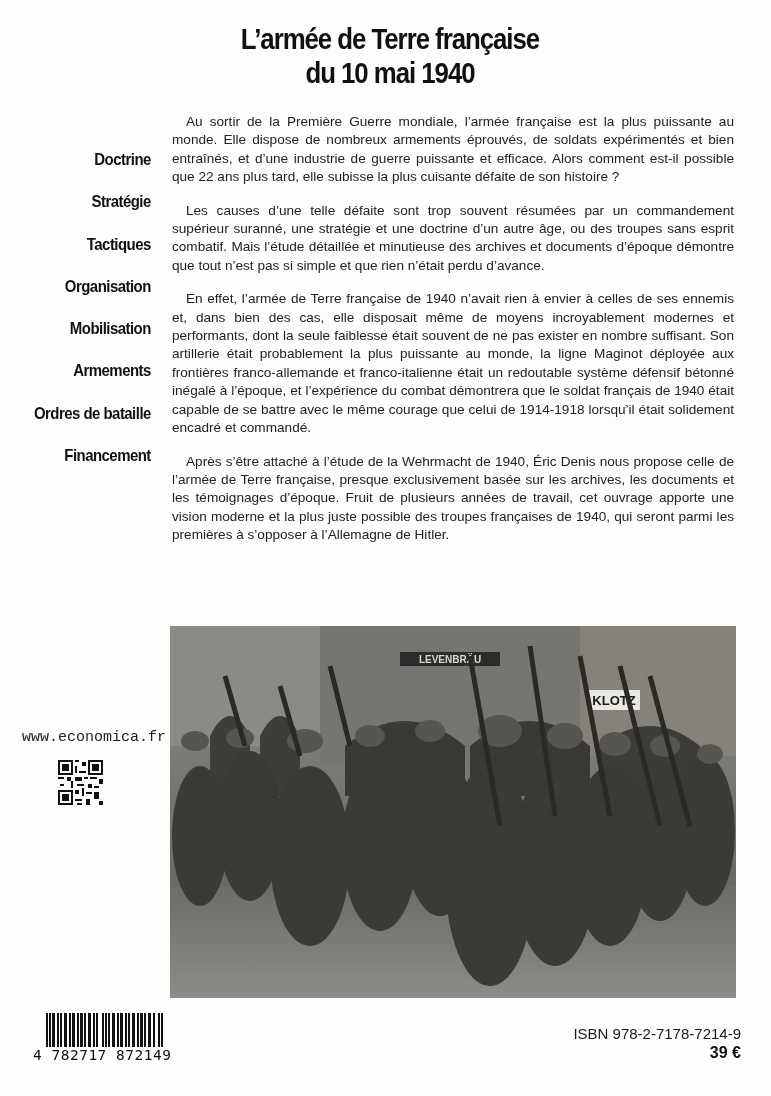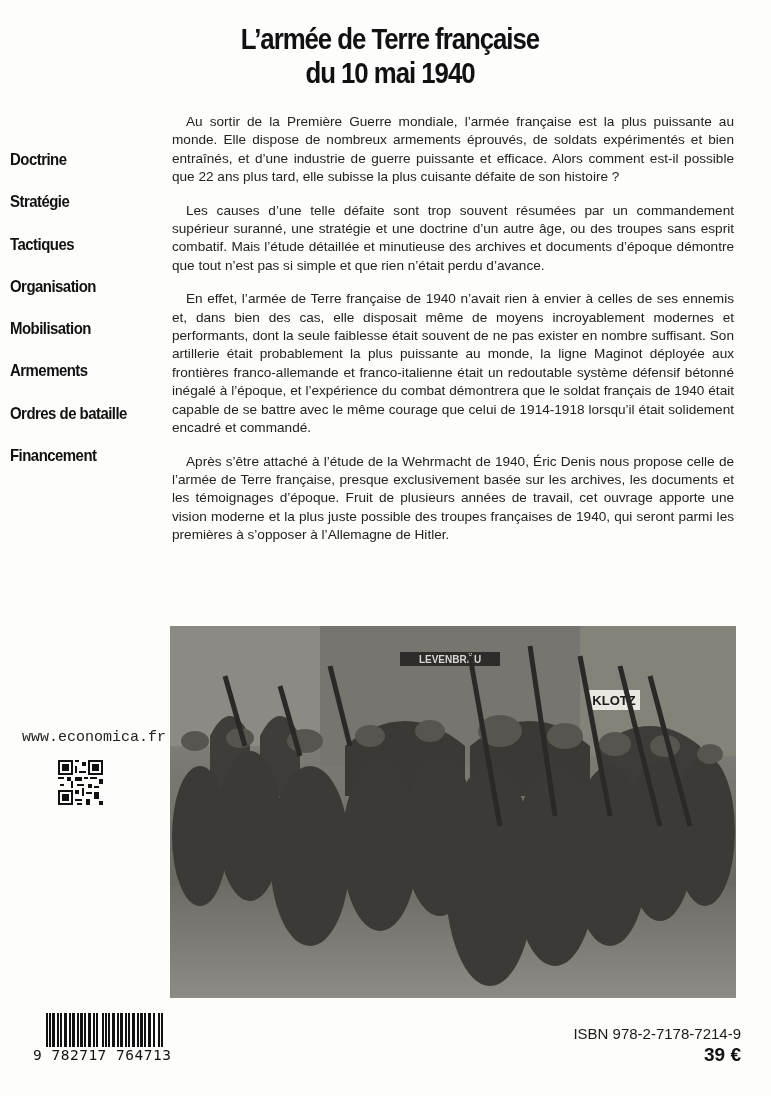--- a/index.html
+++ b/index.html
@@ -13,21 +13,21 @@
     position: absolute; left: 150px; width: 480px; top: 22px;
     text-align: center;
     font-family: "Liberation Sans", sans-serif;
     font-weight: bold; font-size: 30px; line-height: 34px;
     letter-spacing: -1.2px;
     transform: scaleX(0.86); transform-origin: center top;
     color: #111;
   }
   .title div { white-space: nowrap; }
   .side {
-    position: absolute; left: 10px; top: 150px; width: 160px;
+    position: absolute; left: 10px; top: 150px; width: 160px; text-align: right;
   }
   .side .item {
     font-weight: bold; font-size: 17px; line-height: 20px; height: 42.3px;
     letter-spacing: -0.6px; color: #111;
     transform: scaleX(0.88); transform-origin: left center;
     white-space: nowrap;
   }
   .body {
     position: absolute; left: 172px; top: 113px; width: 562px;
     font-size: 13.6px; line-height: 18.4px; text-align: justify;
@@ -52,21 +52,21 @@
   .barcode-num {
     position: absolute; left: 33px; top: 1047px; width: 140px;
     font-family: "DejaVu Sans Mono", monospace; font-size: 14.5px; letter-spacing: 0.5px;
     background: #fdfdfb; color: #111;
   }
   .isbn {
     position: absolute; right: 30px; top: 1025px; font-size: 15px; color: #1a1a1a;
     text-align: right;
   }
   .price {
-    position: absolute; right: 30px; top: 1044px; font-size: 19px; font-weight: bold; color: #111;
+    position: absolute; right: 30px; top: 1044px; font-size: 16px; font-weight: bold; color: #111;
     text-align: right;
   }
 </style>
 </head>
 <body>
 
 <div class="title">
   <div>L’armée de Terre française</div>
   <div>du 10 mai 1940</div>
 </div>
@@ -225,16 +225,16 @@
     <rect x="90" y="0" width="3" height="38"></rect>
       <rect x="95" y="0" width="1.5" height="38"></rect>
     <rect x="98" y="0" width="2.5" height="38"></rect>
       <rect x="102" y="0" width="1.5" height="38"></rect>
     <rect x="106" y="0" width="3" height="38"></rect>
       <rect x="111" y="0" width="1.5" height="38"></rect>
     <rect x="116" y="0" width="1.5" height="44"></rect>
       <rect x="119" y="0" width="1.5" height="44"></rect>
   </g>
 </svg>
-<div class="barcode-num">9 782717 764713</div>
+<div class="barcode-num">4 782717 872149</div>
 
 <div class="isbn">ISBN 978-2-7178-7214-9</div>
 <div class="price">39 €</div>
 
 </body></html>

